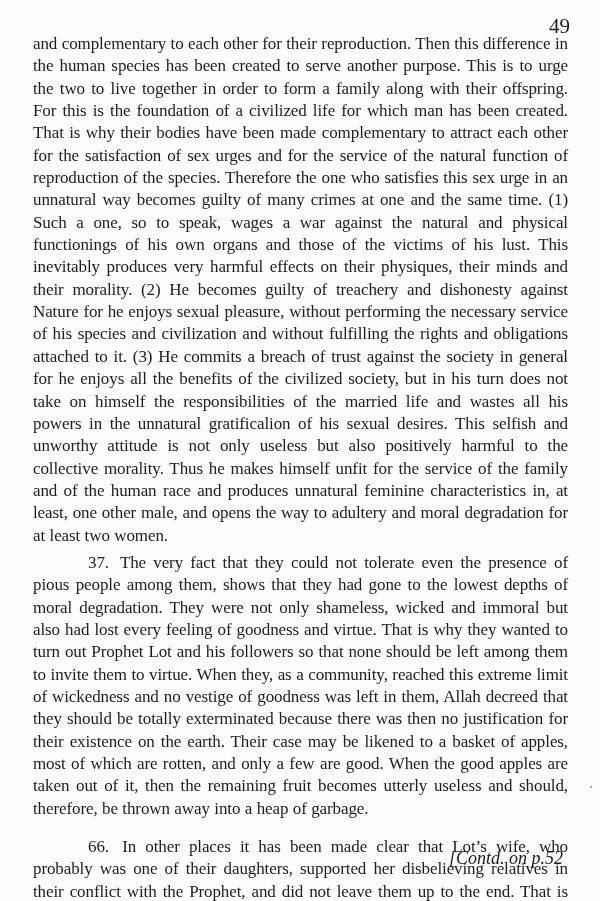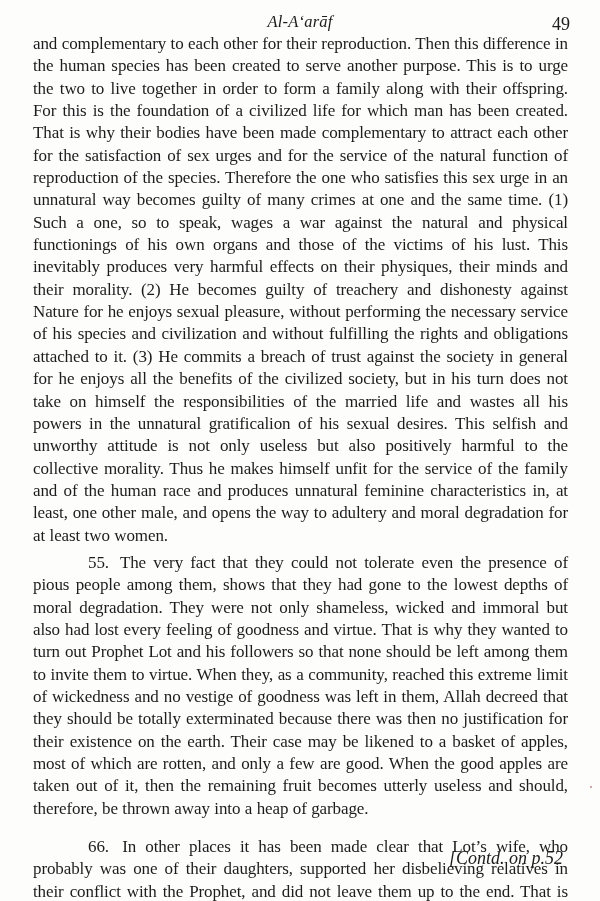--- a/index.html
+++ b/index.html
@@ -38,21 +38,21 @@
       font-style: italic;
       font-size: 16.5px;
       letter-spacing: 0.2px;
       padding-left: 0px;
       box-sizing: border-box;
     }
     .page-number {
       position: absolute;
       right: 30px;
       top: 2px;
-      font-size: 18px;
+      font-size: 21px;
     }
     .body-text {
       position: absolute;
       left: 33px;
       top: 33px;
       width: 535px;
       font-size: 17px;
       line-height: 22.35px;
       text-align: justify;
       letter-spacing: -0.1px;
@@ -89,29 +89,28 @@
       border-radius: 50%;
       background: #d08080;
     }
   </style>
 </head>
 <body>
 
 <div class="page">
 
   <div class="running-head">
-    <div class="running-title">Al-A‘arāf</div>
     <div class="page-number">49</div>
   </div>
 
   <div class="body-text">
     <p class="continued">and complementary to each other for their reproduction. Then this difference in the human species has been created to serve another purpose. This is to urge the two to live together in order to form a family along with their offspring. For this is the foundation of a civilized life for which man has been created. That is why their bodies have been made complementary to attract each other for the satisfac­tion of sex urges and for the service of the natural function of reproduction of the species. Therefore the one who satisfies this sex urge in an unnatural way becomes guilty of many crimes at one and the same time. (1) Such a one, so to speak, wages a war against the natural and physical functionings of his own organs and those of the victims of his lust. This inevitably produces very harmful effects on their physiques, their minds and their morality. (2) He becomes guilty of treachery and dishonesty against Nature for he enjoys sexual pleasure, without performing the necessary service of his species and civilization and without fulfilling the rights and obligations attached to it. (3) He commits a breach of trust against the society in general for he enjoys all the benefits of the civilized society, but in his turn does not take on himself the responsibilities of the married life and wastes all his powers in the unnatural gratificalion of his sexual desires. This selfish and unworthy attitude is not only useless but also positively harmful to the collective morality. Thus he makes himself unfit for the service of the family and of the human race and produces unnatural feminine characteristics in, at least, one other male, and opens the way to adultery and moral degradation for at least two women.</p>
 
     <p class="note">
-      <span class="note-number">55.</span>
+      <span class="note-number">37.</span>
       <span>The very fact that they could not tolerate even the presence of pious people among them, shows that they had gone to the lowest depths of moral degradation. They were not only shameless, wicked and immoral but also had lost every feeling of goodness and virtue. That is why they wanted to turn out Prophet Lot and his followers so that none should be left among them to invite them to virtue. When they, as a community, reached this extreme limit of wickedness and no vestige of goodness was left in them, Allah decreed that they should be totally exterminated because there was then no justification for their existence on the earth. Their case may be likened to a basket of apples, most of which are rotten, and only a few are good. When the good apples are taken out of it, then the remaining fruit becomes utterly useless and should, therefore, be thrown away into a heap of garbage.</span>
     </p>
 
     <p class="note">
       <span class="note-number">66.</span>
       <span>In other places it has been made clear that Lot’s wife, who probably was one of their daughters, supported her disbelieving relatives in their conflict with the Prophet, and did not leave them up to the end. That is why Allah ordained that Lot should not take her away with his followers.</span>
     </p>
   </div>
 
   <div class="continuation">[Contd. on p.52</div>

